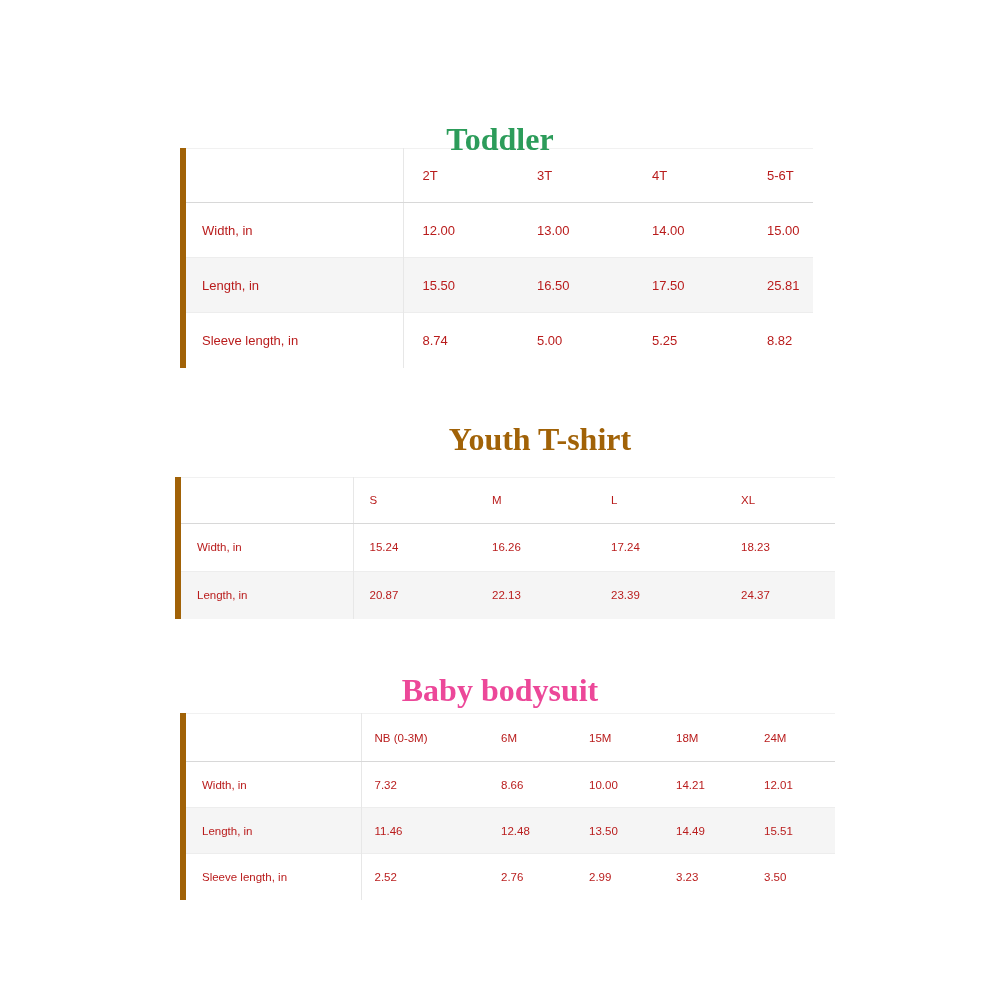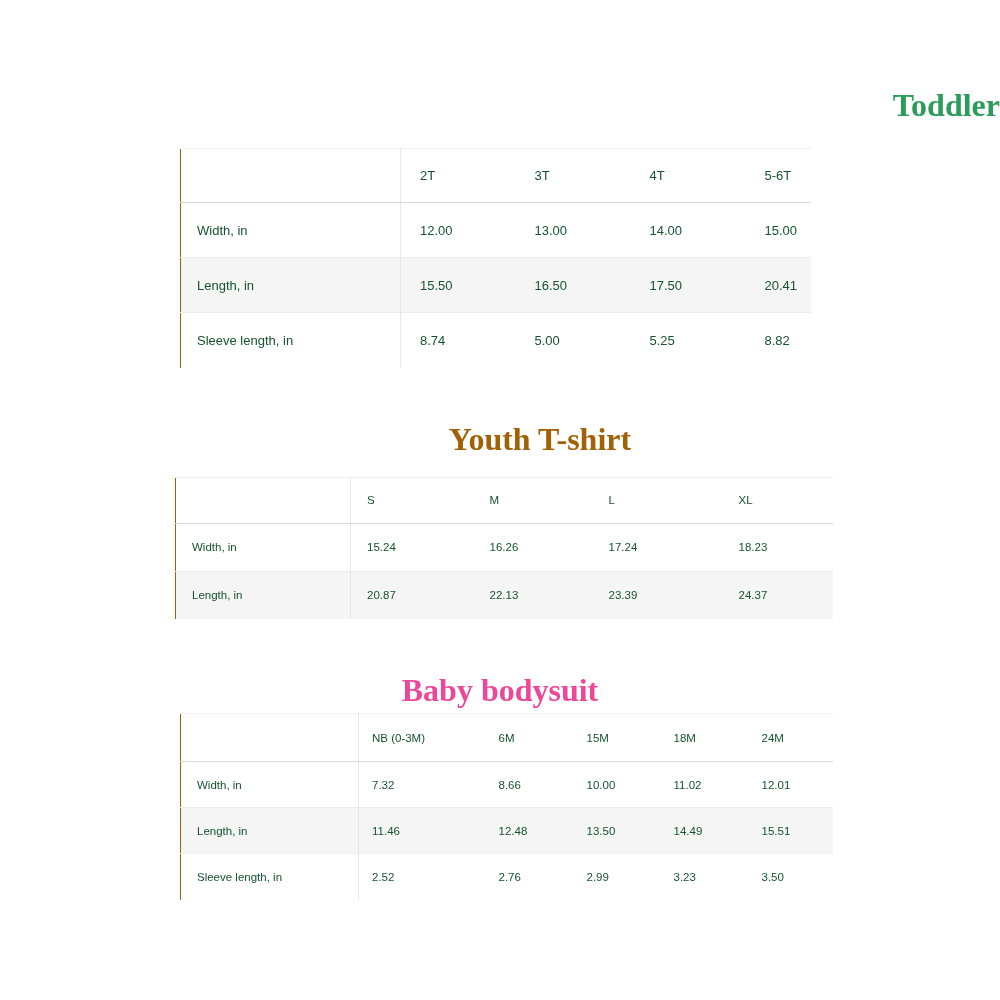--- a/index.html
+++ b/index.html
@@ -15,36 +15,36 @@
 
   .section-title {
     font-family: "Liberation Serif", serif;
     font-weight: 700;
     font-size: 32px;
     line-height: 38px;
     text-align: center;
     color: #2c9c5a;
     width: 1000px;
   }
-  .title-toddler { padding-top: 86px; height: 124px; text-align: right; }
+  .title-toddler { padding-top: 120px; height: 124px; }
   .title-youth   { padding-top: 52px; height: 90px; }
   .title-baby    { padding-top: 52px; height: 90px; }
 
   .table-wrap { background: #ffffff; }
   .wrap-toddler { margin: 24px 0 0 180px; width: 630px; }
   .wrap-youth   { margin: 19px 0 0 175px; width: 657px; }
   .wrap-baby    { margin: 4px 0 0 180px; width: 652px; }
 
   table.size-table {
     border-collapse: collapse;
     table-layout: fixed;
     width: 100%;
     border-top: 1px solid #f1f1f1;
-    border-left: 1px solid #a16207;
-    color: #14532d;
+    border-left: 6px solid #a16207;
+    color: #b91c1c;
     padding-left: 28px;
   }
   .size-table th, .size-table td {
     font-weight: 400;
     text-align: left;
     vertical-align: middle;
     padding-left: 16px;
     white-space: nowrap;
     overflow: hidden;
   }
@@ -99,21 +99,21 @@
               <td>12.00</td>
               <td>13.00</td>
               <td>14.00</td>
               <td>15.00</td>
             </tr>
             <tr>
               <th>Length, in</th>
               <td>15.50</td>
               <td>16.50</td>
               <td>17.50</td>
-              <td>20.41</td>
+              <td>25.81</td>
             </tr>
             <tr>
               <th>Sleeve length, in</th>
               <td>8.74</td>
               <td>5.00</td>
               <td>5.25</td>
               <td>8.82</td>
             </tr>
           </tbody>
         </table>
@@ -181,21 +181,21 @@
               <th>18M</th>
               <th>24M</th>
             </tr>
           </thead>
           <tbody>
             <tr>
               <th>Width, in</th>
               <td>7.32</td>
               <td>8.66</td>
               <td>10.00</td>
-              <td>11.02</td>
+              <td>14.21</td>
               <td>12.01</td>
             </tr>
             <tr>
               <th>Length, in</th>
               <td>11.46</td>
               <td>12.48</td>
               <td>13.50</td>
               <td>14.49</td>
               <td>15.51</td>
             </tr>

